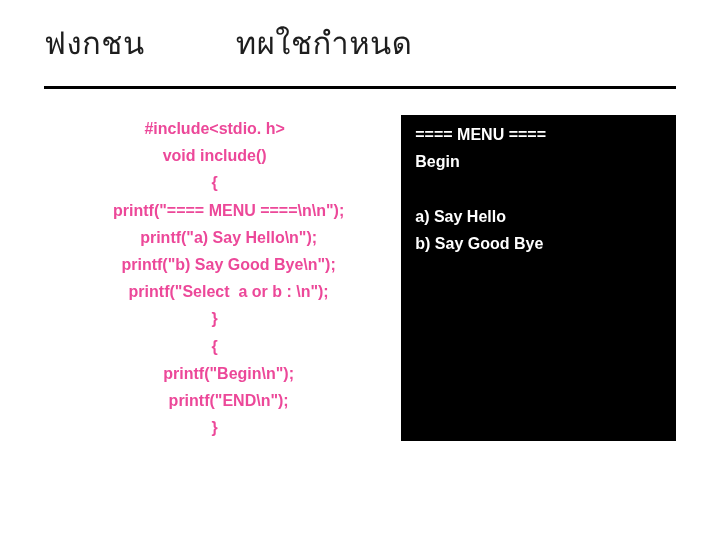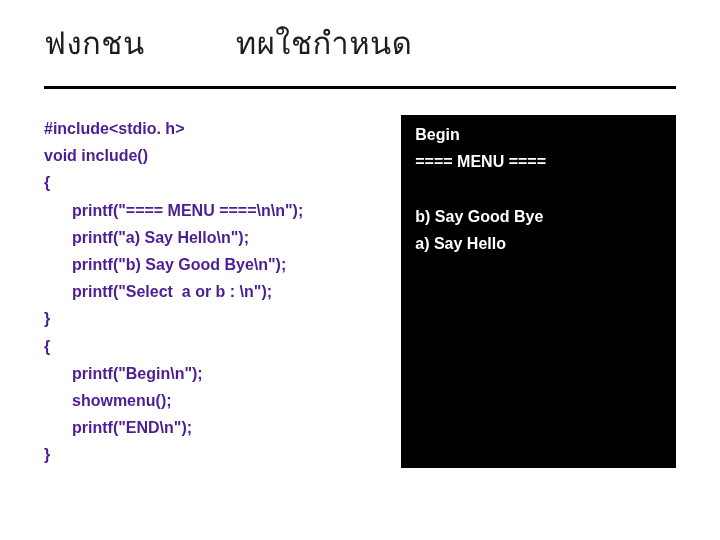--- a/index.html
+++ b/index.html
@@ -48,23 +48,24 @@
     font-family: Arial, sans-serif;
     font-weight: 700;
     font-size: 16px;
     line-height: 1.7;
     min-height: 300px;
   }
   .code-line {
     font-family: Arial, sans-serif;
     font-weight: 700;
     font-size: 16px;
-    color: #4c1d95;
+    color: #ec4899;
     line-height: 1.7;
     white-space: pre;
+    text-align: center;
   }
   .indent {
     padding-left: 28px;
   }
   .out-line {
     white-space: pre;
   }
   .blank { height: 1.7em; }
 </style>
 </head>
@@ -83,27 +84,26 @@
       <div class="code-line">#include&lt;stdio. h&gt;</div>
       <div class="code-line">void include()</div>
       <div class="code-line">{</div>
       <div class="code-line indent">printf("==== MENU ====\n\n");</div>
       <div class="code-line indent">printf("a) Say Hello\n");</div>
       <div class="code-line indent">printf("b) Say Good Bye\n");</div>
       <div class="code-line indent">printf("Select  a or b : \n");</div>
       <div class="code-line">}</div>
       <div class="code-line">{</div>
       <div class="code-line indent">printf("Begin\n");</div>
-      <div class="code-line indent">showmenu();</div>
       <div class="code-line indent">printf("END\n");</div>
       <div class="code-line">}</div>
     </div>
 
     <div class="output-col">
+      <div class="out-line">==== MENU ====</div>
       <div class="out-line">Begin</div>
-      <div class="out-line">==== MENU ====</div>
       <div class="blank"></div>
+      <div class="out-line">a) Say Hello</div>
       <div class="out-line">b) Say Good Bye</div>
-      <div class="out-line">a) Say Hello</div>
     </div>
 
   </div>
 </div>
 
 </body></html>

